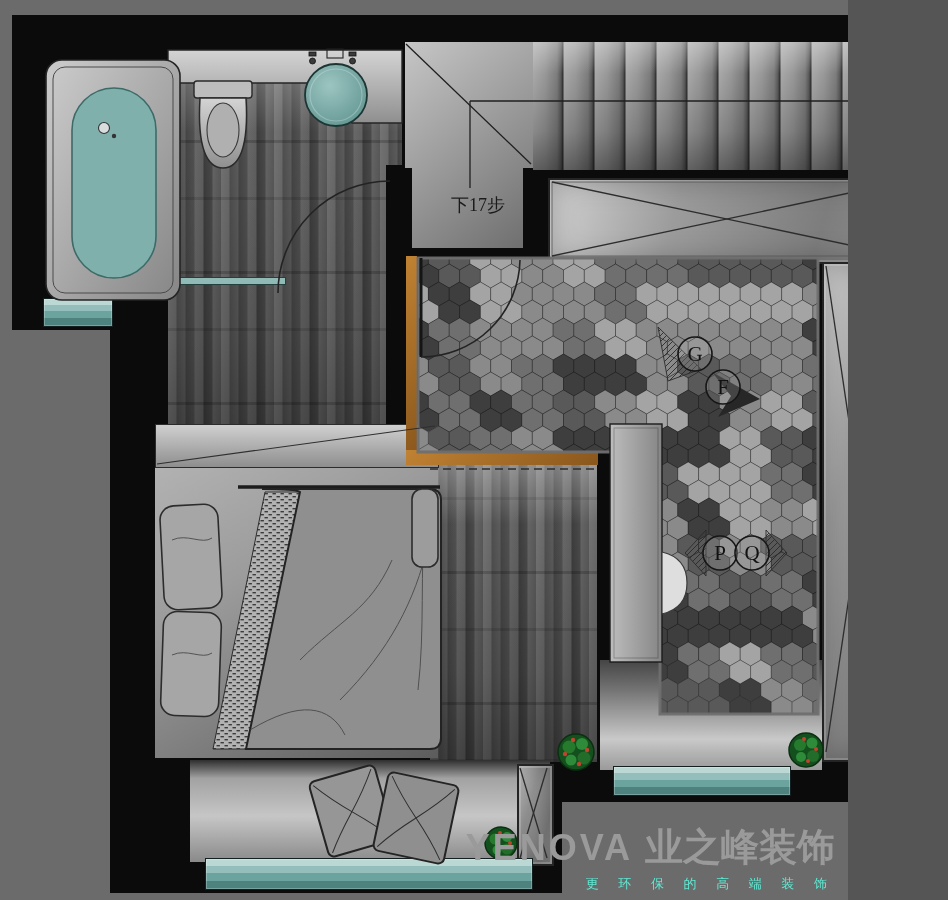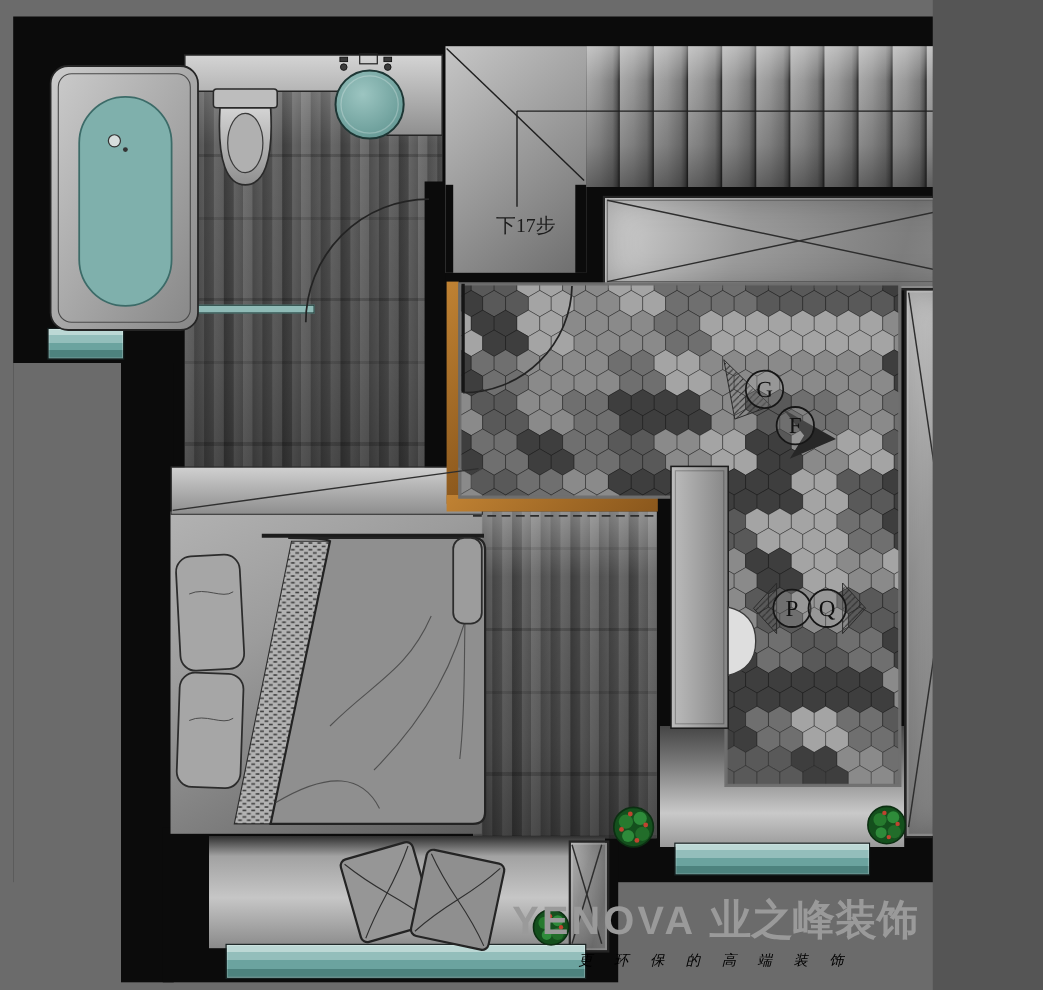--- a/index.html
+++ b/index.html
@@ -66,25 +66,25 @@
   .tealwin{position:absolute;border:1px solid #142020;
     background:linear-gradient(180deg,#bcd8d5 0 22%,#93bebb 22% 46%,#6ba39f 46% 72%,#4d827e 72% 100%);
     box-shadow:inset 0 0 0 1px rgba(255,255,255,.25);}
   #win-tub{left:43px;top:298px;width:68px;height:27px;}
   #win-balcony{left:205px;top:858px;width:326px;height:30px;}
   #win-corr{left:613px;top:766px;width:176px;height:28px;}
 
   #overlay{position:absolute;left:0;top:0;pointer-events:none;}
 
   
-  #logo{position:absolute;right:13px;bottom:18px;text-align:center;color:var(--logo-text,#9a9a9a);}
+  #logo{position:absolute;right:13px;bottom:7px;text-align:right;color:var(--logo-text,#9a9a9a);}
   #logo .row1{display:flex;align-items:baseline;justify-content:flex-end;gap:12px;}
   #logo .latin{font-size:36px;font-weight:bold;letter-spacing:3px;}
   #logo .cn{font-size:38px;font-weight:bold;}
-  #logo .tagline{margin-top:2px;font-size:13px;letter-spacing:8px;color:#000000;font-style:italic;}
+  #logo .tagline{margin-top:2px;font-size:13px;letter-spacing:8px;color:#5eead4;}
 </style>
 </head>
 <body>
 
 <div id="stage">
 
   <div class="wall" id="wall-main"></div>
   <div id="ext-left"></div>
   <div class="wall" id="wall-left-strip"></div>
   <div class="wall" id="wall-balcony"></div>

